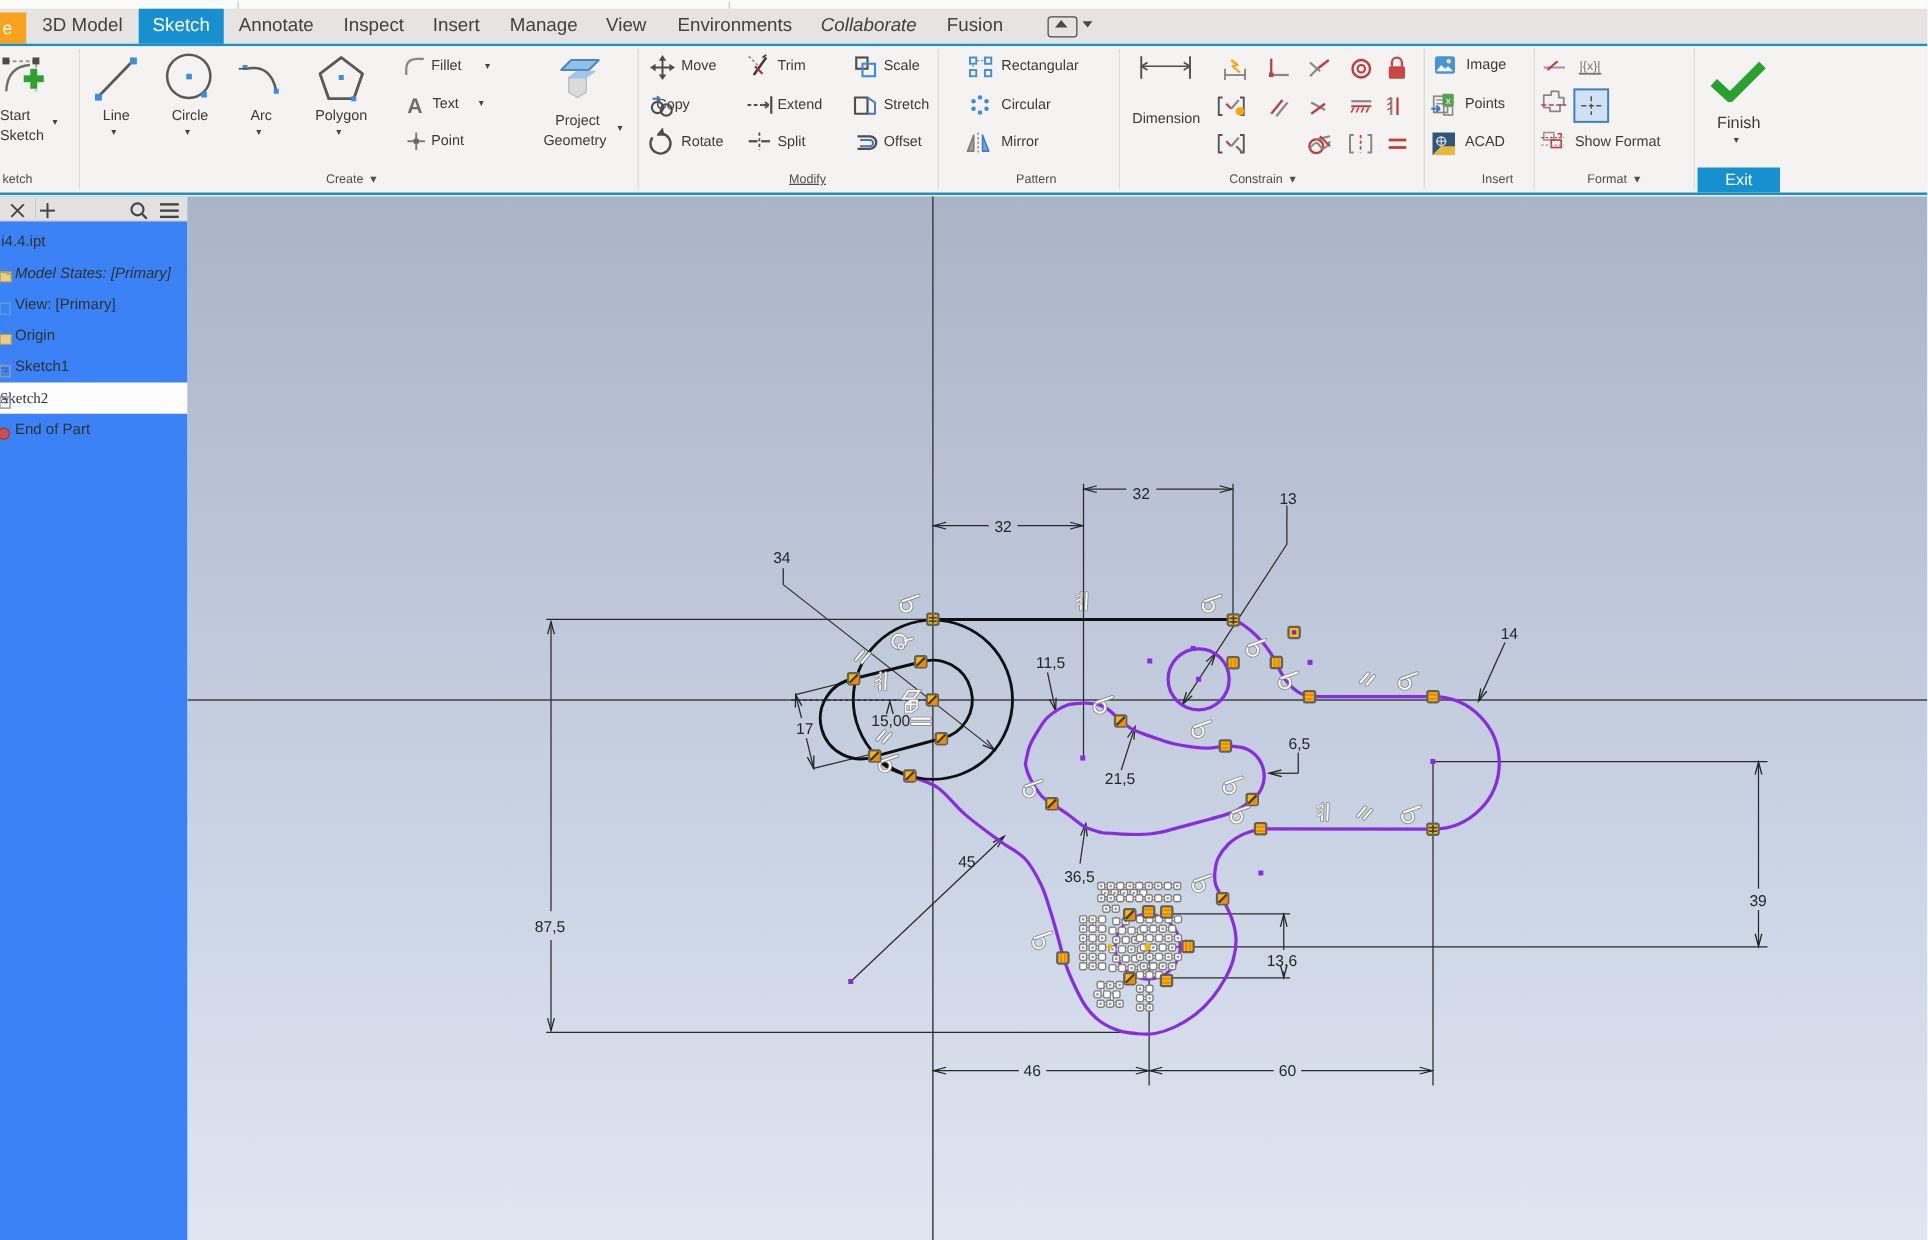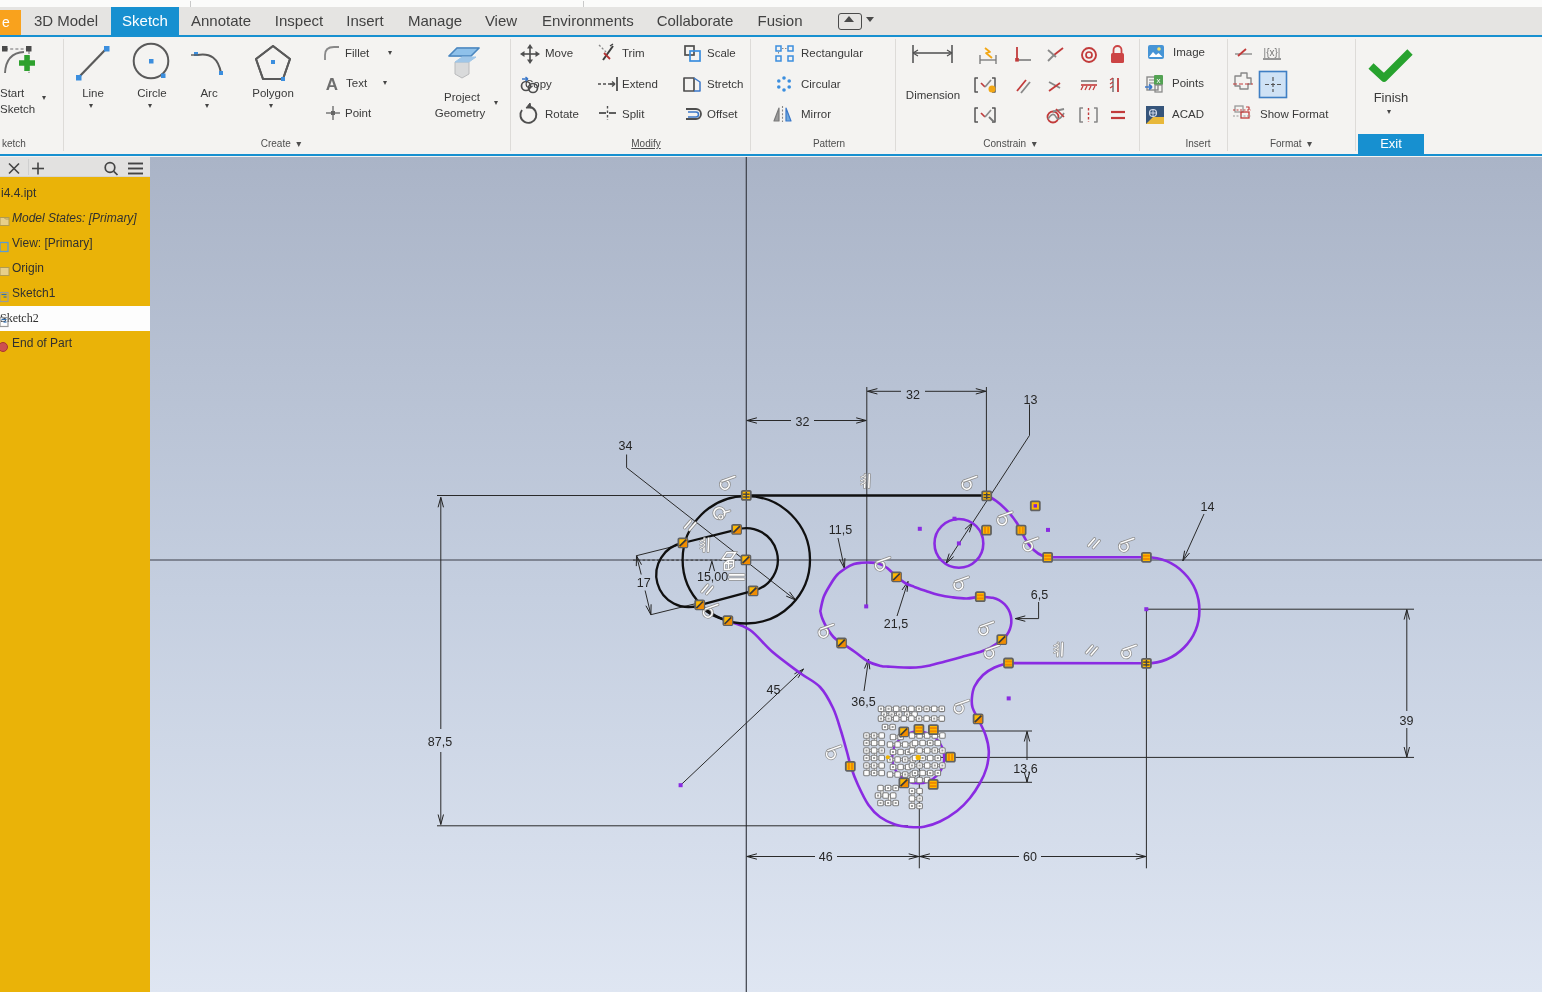--- a/index.html
+++ b/index.html
@@ -17,21 +17,21 @@
   
   #ribbon{left:0;top:37px;width:1542px;height:117px;background:#f4f3f1;}
   .gsep{position:absolute;top:2px;width:1px;height:112px;background:#dddbd8;}
   .glabel{position:absolute;top:100px;height:14px;line-height:14px;font-size:10px;color:#4e4e4e;white-space:nowrap;}
   .btxt{position:absolute;font-size:11.5px;color:#3a3a3a;white-space:nowrap;}
   .ctr{transform:translateX(-50%);}
   .dar{position:absolute;font-size:8px;color:#444;}
   #blueline2{left:0;top:154px;width:1542px;height:2px;background:#1790d0;}
   #exitbtn{position:absolute;left:1358px;top:97px;width:66px;height:20px;background:#1790d0;color:#fff;font-size:13px;text-align:center;line-height:20px;}
   
-  #panel{left:0;top:157px;width:150px;height:835px;background:#eab308;}
+  #panel{left:0;top:157px;width:150px;height:835px;background:#3b82f6;}
   #phead{position:absolute;left:0;top:0;width:150px;height:19px;background:#e2e1e0;border-bottom:1px solid #d5d4d3;}
   .prow{position:absolute;left:0;width:150px;height:25px;font-size:12px;color:#303030;line-height:25px;white-space:nowrap;}
   
   #canvas{left:150px;top:157px;width:1392px;height:835px;}
 </style>
 </head>
 <body>
 <div id="page">
   <div class="abs" id="topstrip">
       <div style="position:absolute;left:190px;top:1px;width:1px;height:6px;background:#c9c9c9;"></div>
@@ -40,21 +40,21 @@
   <div class="abs" id="tabrow">
     <div id="filetab">e</div>
     <div class="tab" style="left:33px;width:66px;">3D Model</div>
     <div class="tab" id="tab-sketch" style="left:111px;width:68px;">Sketch</div>
     <div class="tab" style="left:190px;width:62px;">Annotate</div>
     <div class="tab" style="left:270px;width:58px;">Inspect</div>
     <div class="tab" style="left:342px;width:46px;">Insert</div>
     <div class="tab" style="left:404px;width:62px;">Manage</div>
     <div class="tab" style="left:480px;width:42px;">View</div>
     <div class="tab" style="left:542px;width:90px;">Environments</div>
-    <div class="tab" style="left:655px;width:80px;">Collaborate</div>
+    <div class="tab" style="left:655px;width:80px;font-style:italic;">Collaborate</div>
     <div class="tab" style="left:752px;width:56px;">Fusion</div>
     <div style="position:absolute;left:838px;top:6px;width:22px;height:15px;border:1.4px solid #4a4a4a;border-radius:3px;"></div>
     <div style="position:absolute;left:844px;top:9px;width:0;height:0;border-left:5px solid transparent;border-right:5px solid transparent;border-bottom:6px solid #4a4a4a;"></div>
     <div style="position:absolute;left:866px;top:10px;width:0;height:0;border-left:4px solid transparent;border-right:4px solid transparent;border-top:5px solid #4a4a4a;"></div>
   </div>
   <div class="abs" id="blueline1"></div>
   <div class="abs" id="ribbon">
     <div class="gsep" style="left:63px;"></div>
     <div class="gsep" style="left:510px;"></div>
     <div class="gsep" style="left:750px;"></div>

